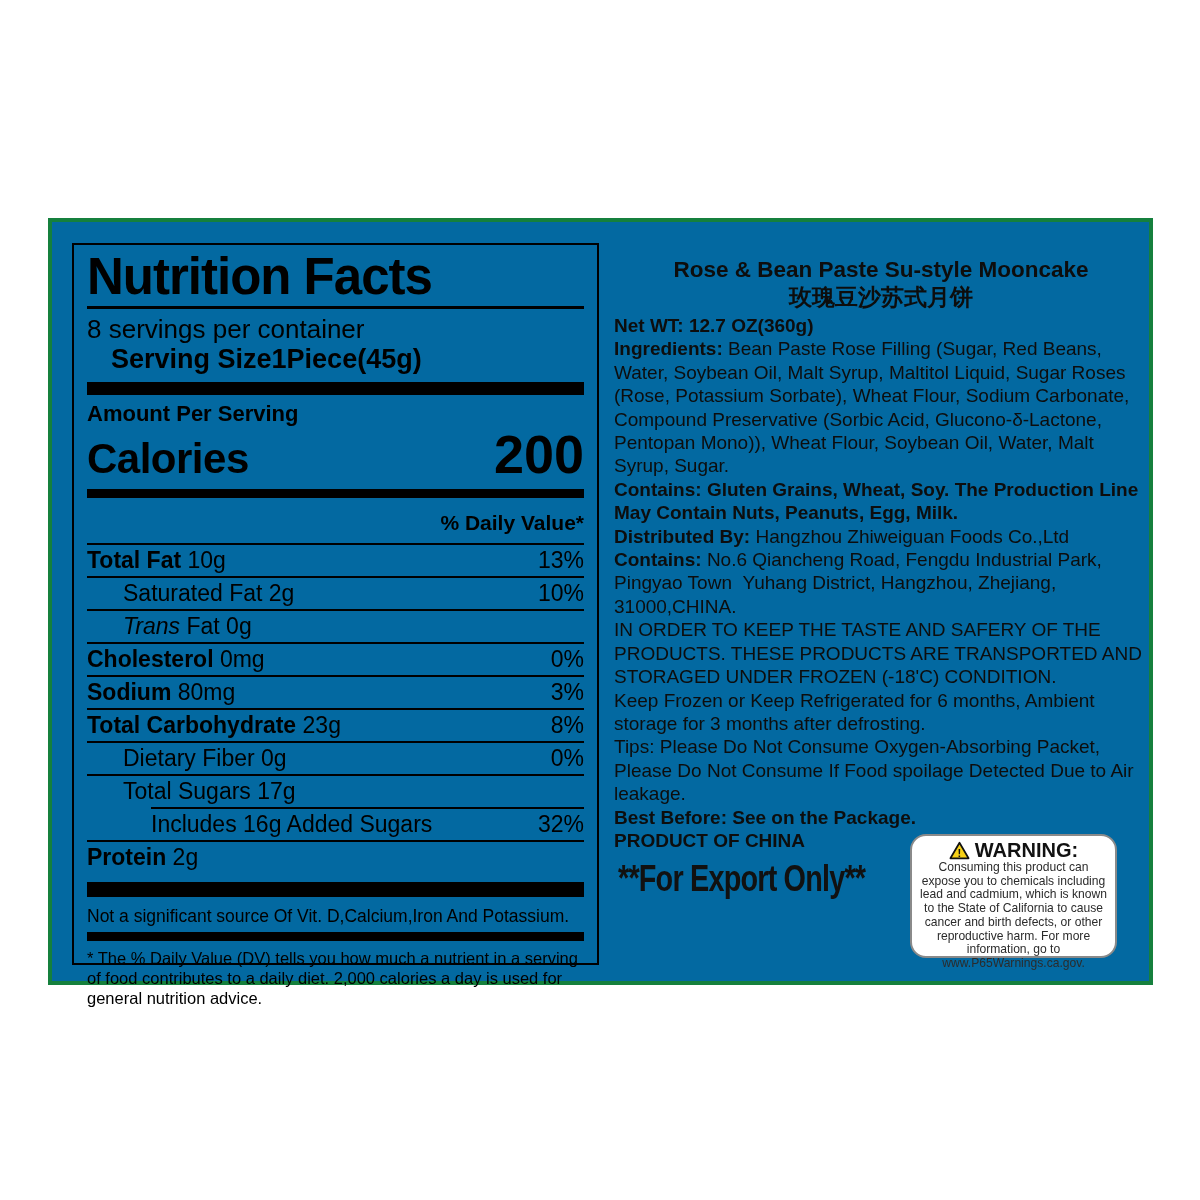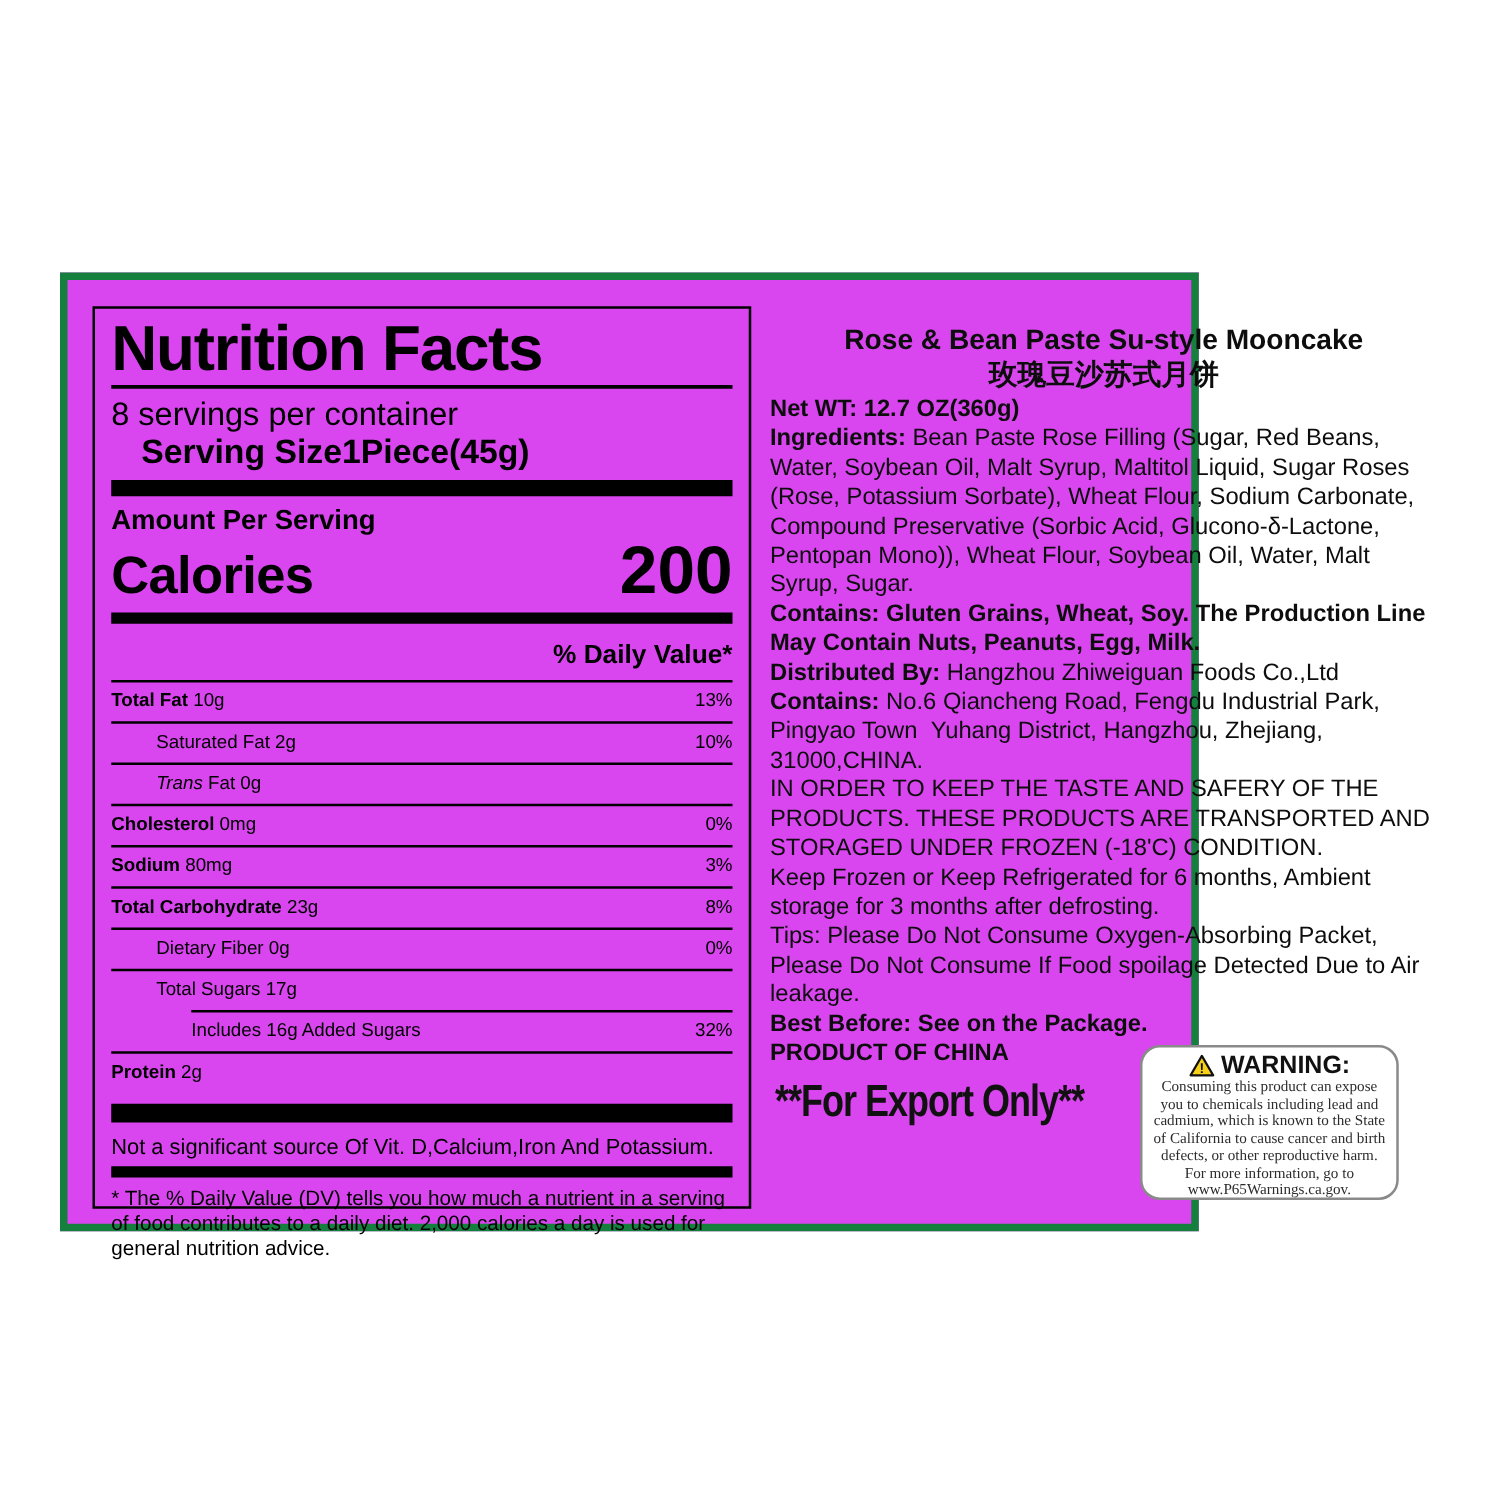--- a/index.html
+++ b/index.html
@@ -2,22 +2,22 @@
 <html><head>
 <meta charset="utf-8">
 <style>
   * { margin:0; padding:0; box-sizing:border-box; }
   html,body { background:#fff; }
   .page {
     position:relative; width:1200px; height:1200px; background:#fff;
     font-family:"Liberation Sans", sans-serif; color:#000;
   }
   .label-box {
-    position:absolute; left:48px; top:218px; width:911px; height:767px;
-    border:6px solid #15803d; background:#d946ef;
+    position:absolute; left:48px; top:218px; width:1105px; height:767px;
+    border:4px solid #15803d; background:#0369a1;
   }
 
   
   .nf {
     position:absolute; left:20px; top:21px; width:527px; height:722px;
     border:2px solid #000; padding:6px 13px 6px 13px; color:#000;
   }
   .nf-title {
     font-size:51px; font-weight:bold; letter-spacing:-1px; line-height:52px;
     border-bottom:3px solid #000; padding-bottom:3px; white-space:nowrap;
@@ -32,21 +32,21 @@
   .nf-aps { font-size:22px; font-weight:bold; line-height:24px; }
   .nf-cal-row { display:flex; justify-content:space-between; align-items:baseline; margin-top:2px; }
   .nf-cal-label { font-size:42px; font-weight:bold; letter-spacing:-0.5px; }
   .nf-cal-value { font-size:54px; font-weight:bold; line-height:52px; }
   .nf-dv-header {
     text-align:right; font-weight:bold; font-size:21px; padding:7px 0 8px;
     border-bottom:2px solid #000;
   }
   .nf-hr { border-top:2px solid #000; }
   .nf-hr-indent { margin-left:64px; }
-  .nf-row { display:flex; justify-content:space-between; font-size:15px; line-height:22px; padding:4px 0 5px; }
+  .nf-row { display:flex; justify-content:space-between; font-size:23px; line-height:22px; padding:4px 0 5px; }
   .nf-row .nf-left i { font-style:italic; }
   .nf-row.ind-1 .nf-left { padding-left:36px; }
   .nf-row.ind-2 .nf-left { padding-left:64px; }
   .nf-dv { font-weight:normal; }
   .nf-notsig { font-size:17.5px; line-height:21px; margin:2px 0 2px; }
   .nf-footnote { font-size:16.5px; line-height:20px; margin-top:3px; }
 
   
   .right-col {
     position:absolute; left:562px; top:35px; width:534px;
@@ -67,21 +67,21 @@
   
   .warn-box {
     position:absolute; left:858px; top:612px; width:207px; height:124px;
     border:2px solid #8a8a8a; border-radius:16px; background:#fff;
     padding:3px 7px; text-align:center; color:#2b2b2b;
   }
   .warn-title {
     display:flex; align-items:center; justify-content:center; gap:5px;
     font-weight:bold; font-size:20px; color:#111; line-height:22px;
   }
-  .warn-body { font-size:12.1px; line-height:13.7px;font-family:Liberation Serif, serif; }
+  .warn-body { font-size:12.1px; line-height:13.7px; }
 </style>
 </head>
 <body>
 
 <div class="page">
   <div class="label-box">
 
     <div class="nf">
       <div class="nf-title">Nutrition Facts</div>
       <div class="nf-servings">8 servings per container</div>

